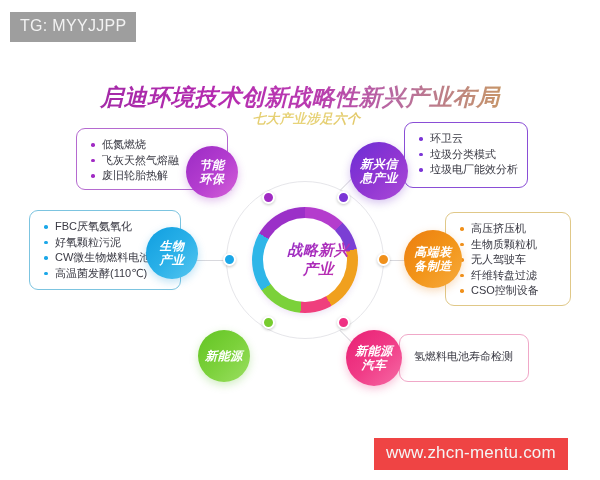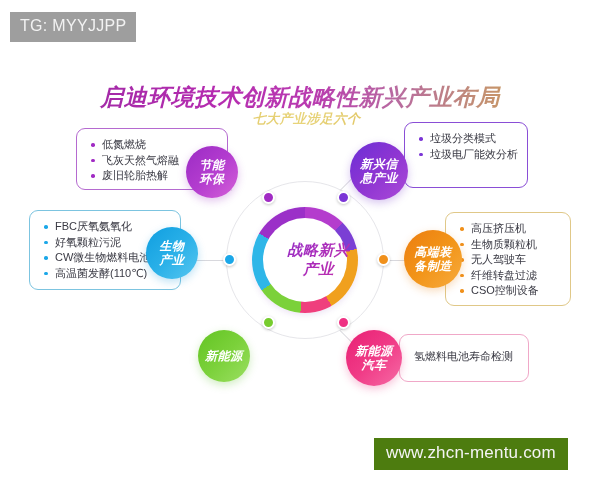--- a/index.html
+++ b/index.html
@@ -14,21 +14,21 @@
   
   .wm-top {
     position: absolute; left: 10px; top: 12px;
     background: #9e9e9e; color: #f2f2f2;
     font-size: 16px; line-height: 24px;
     padding: 2px 10px 4px 10px; letter-spacing: .3px;
     white-space: nowrap;
   }
   .wm-bottom {
     position: absolute; left: 374px; top: 438px;
-    background: #4d7c0f; color: #f4f4f4;
+    background: #ef4444; color: #f4f4f4;
     font-size: 17px; line-height: 26px;
     padding: 2px 12px 4px 12px; letter-spacing: .2px;
     white-space: nowrap;
   }
 
   
   .title {
     position: absolute; left: 0; top: 82px; width: 600px;
     text-align: center;
     font-size: 23px; font-weight: bold; font-style: italic;
@@ -166,20 +166,21 @@
   </div>
   <div class="bubble" data-name="bubble-energy-saving" style="left:186px; top:146px; width:52px; height:52px; font-size:12px;
               background:linear-gradient(135deg,#9b2bc4 0%, #b33ccf 50%, #d55fd8 100%);
               box-shadow:0 3px 8px rgba(150,40,190,.28);text-align:right;">
     <span data-name="bubble-label-line1">节能</span>
     <span data-name="bubble-label-line2">环保</span>
   </div>
 
   <div class="box" data-name="info-box-emerging-information" style="left:404px; top:122px; width:124px; height:66px; border-color:#8a4ed6; padding:8px 8px 8px 12px;">
     <ul>
+      <li data-name="list-item">环卫云</li>
       <li data-name="list-item">垃圾分类模式</li>
       <li data-name="list-item">垃圾电厂能效分析</li>
     </ul>
   </div>
   <div class="bubble" data-name="bubble-emerging-information" style="left:350px; top:142px; width:58px; height:58px; font-size:12px;
               background:linear-gradient(135deg,#6b2fd6 0%, #8e35d2 50%, #aa4ad8 100%);
               box-shadow:0 3px 8px rgba(110,45,200,.28);">
     <span data-name="bubble-label-line1">新兴信</span>
     <span data-name="bubble-label-line2">息产业</span>
   </div>

